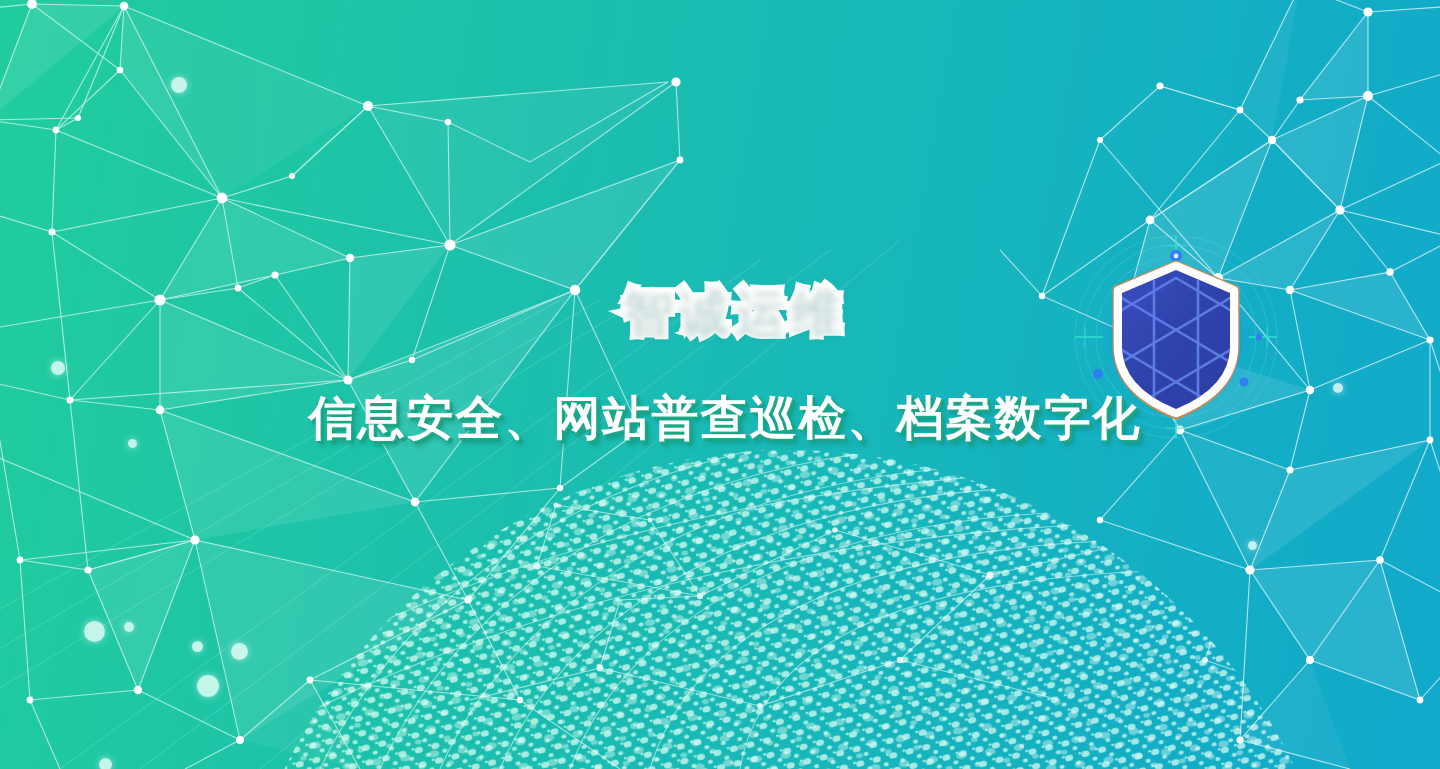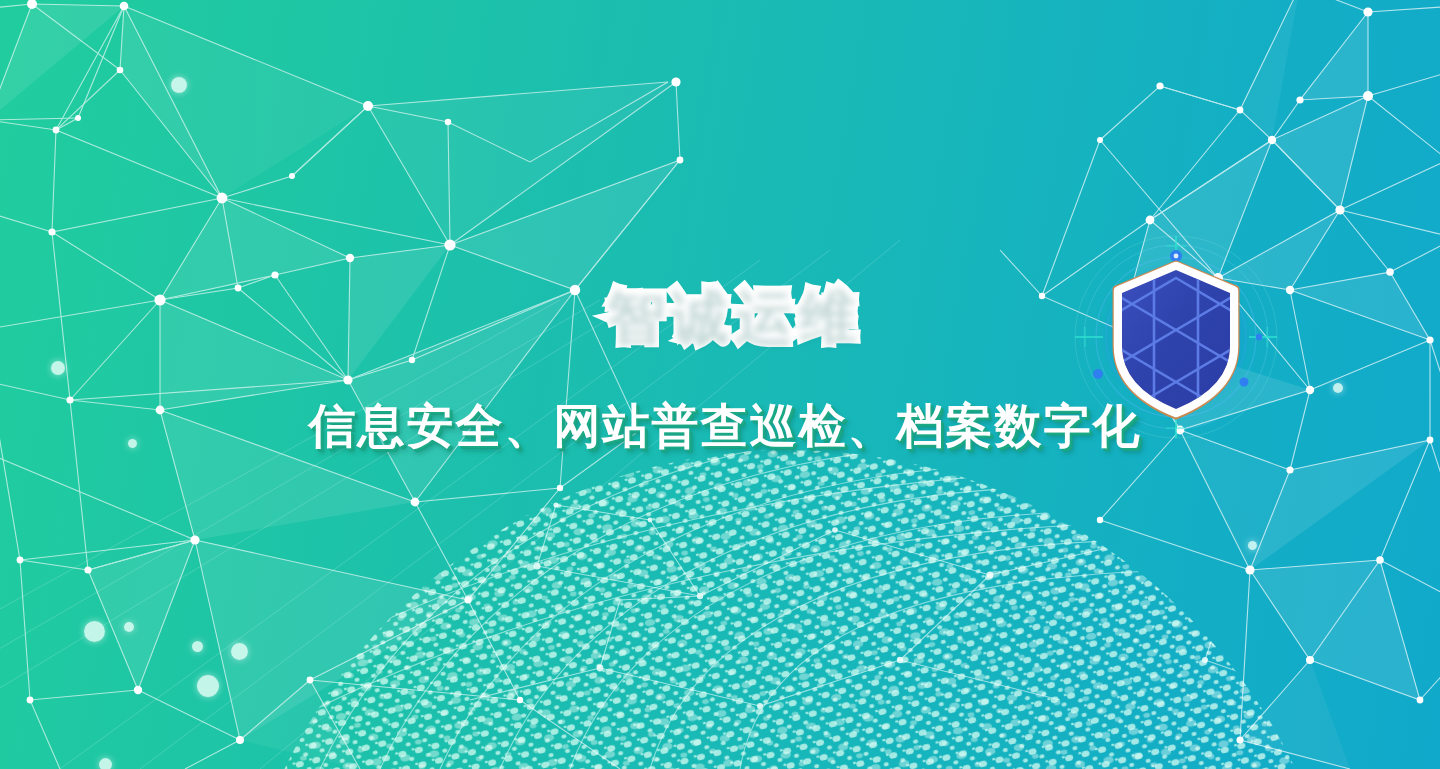--- a/index.html
+++ b/index.html
@@ -26,21 +26,21 @@
   #text-block {
     position: absolute;
     left: 0;
     top: 286px;
     width: 1440px;
     text-align: center;
     z-index: 40;
   }
   #main-title {
     margin: 0;
-    font-size: 58px;
+    font-size: 50px;
     line-height: 1;
     font-weight: bold;
     letter-spacing: 6px;
     color: transparent;
     -webkit-text-stroke: 9px #ffffff;
     paint-order: stroke fill;
     text-shadow: 0 3px 6px rgba(0, 90, 80, 0.22);
     padding-left: 30px;
   }
   #main-title-inner {

